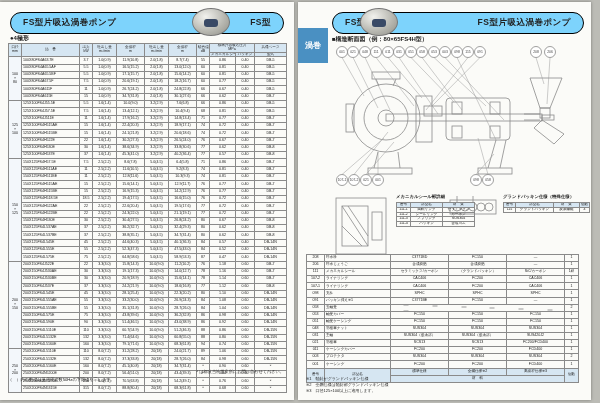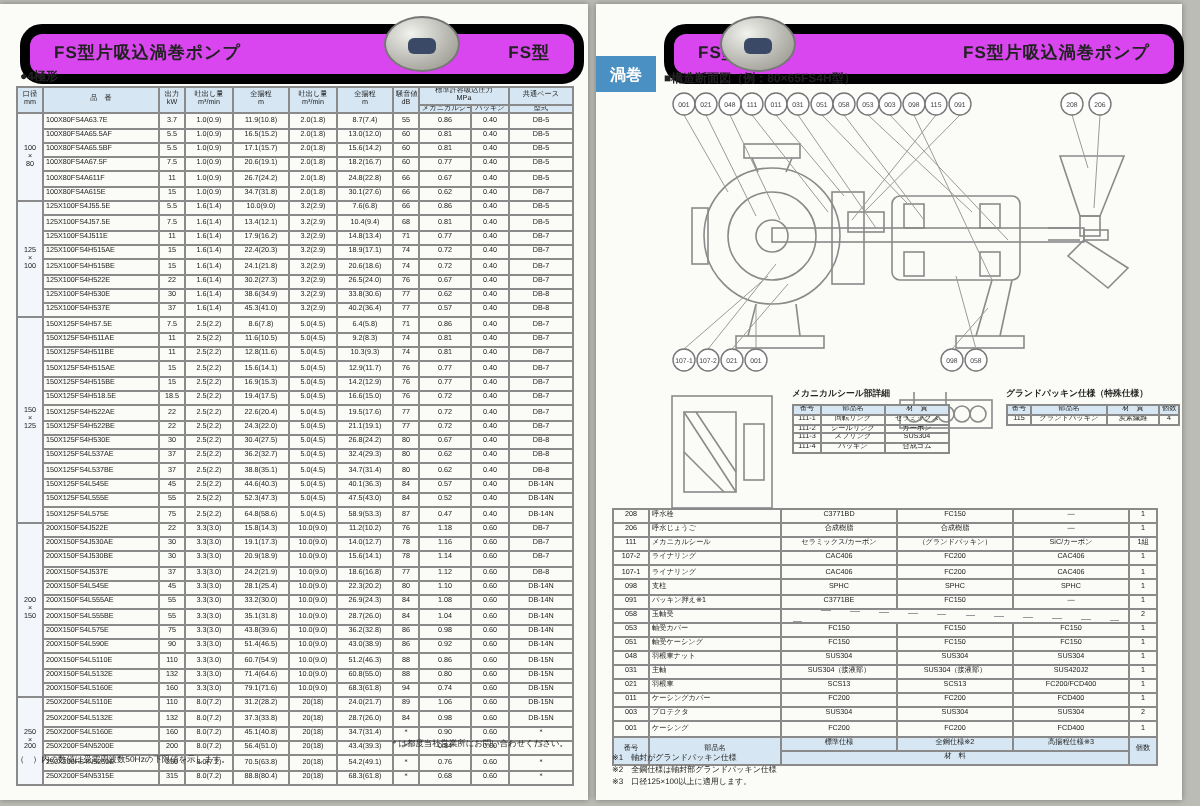--- a/index.html
+++ b/index.html
@@ -2,41 +2,41 @@
 <html><head>
 <meta charset="utf-8">
 <style>
   html,body{margin:0;padding:0;}
   body{width:600px;height:403px;overflow:hidden;background:#bcbcb6;
        font-family:"Liberation Sans","DejaVu Sans",sans-serif;color:#222;position:relative;}
   .page{position:absolute;top:2px;height:398px;background:#fbfbf8;box-shadow:0 0 3px rgba(0,0,0,.35);}
   #pageL{left:0;width:294px;}
   #pageR{left:298px;width:293px;}
   
-  .pill{position:absolute;height:20px;background:#d946ef;border:5px solid #000000;border-radius:11px;}
+  .pill{position:absolute;height:20px;background:#7dd3fc;border:1px solid #000000;border-radius:11px;}
   .pill .tL{position:absolute;left:12px;top:4px;font-size:8.5px;font-weight:bold;letter-spacing:.5px;}
   .pill .tR{position:absolute;right:12px;top:4px;font-size:8.5px;font-weight:bold;letter-spacing:.5px;}
   .badge{position:absolute;width:36px;height:26px;border-radius:50%;
          background:radial-gradient(ellipse at 35% 30%, #f2f2ee, #b9b9b2 55%, #8e8e86);
          border:1px solid #777;}
   .badge .core{position:absolute;left:11px;top:10px;width:14px;height:8px;border-radius:3px;background:#3a4a66;}
   .sec{position:absolute;font-size:6px;font-weight:bold;}
   
   table{border-collapse:collapse;table-layout:fixed;}
   td,th{border:0.5px solid #8a8a8a;font-size:3.6px;font-weight:normal;line-height:1.05;
         padding:0 1px;text-align:center;overflow:hidden;white-space:nowrap;}
   thead td, .hd{background:#d6e6f2;font-size:3.6px;}
   .grp{white-space:pre-line;background:#f3f7fb;}
   .mdl{text-align:left;}
   
   #specT{position:absolute;left:8px;top:41px;width:278px;}
   #specT tbody td{height:6.3px;}
   .noteR{position:absolute;font-size:4.2px;}
   
-  .tab{position:absolute;left:0;top:26px;width:30px;height:18px;background:#4a90c2;color:#fff;
+  .tab{position:absolute;left:0;top:26px;width:30px;height:35px;background:#4a90c2;color:#fff;
        font-size:8px;font-weight:bold;display:flex;align-items:center;justify-content:center;}
   .dtitle{position:absolute;font-size:4.4px;font-weight:bold;}
   #partsT{position:absolute;left:8px;top:252px;width:272px;}
   #partsT td{height:6.1px;}
   #partsT td.l{text-align:left;}
   .diag{background:linear-gradient(to top right,transparent 49.3%,#999 49.3%,#999 50.7%,transparent 50.7%);}
   .fnote{position:absolute;font-size:4px;line-height:1.5;}
   svg{position:absolute;}
   .sk{stroke:#8a8a8a;fill:none;stroke-width:0.8;}
 </style>

